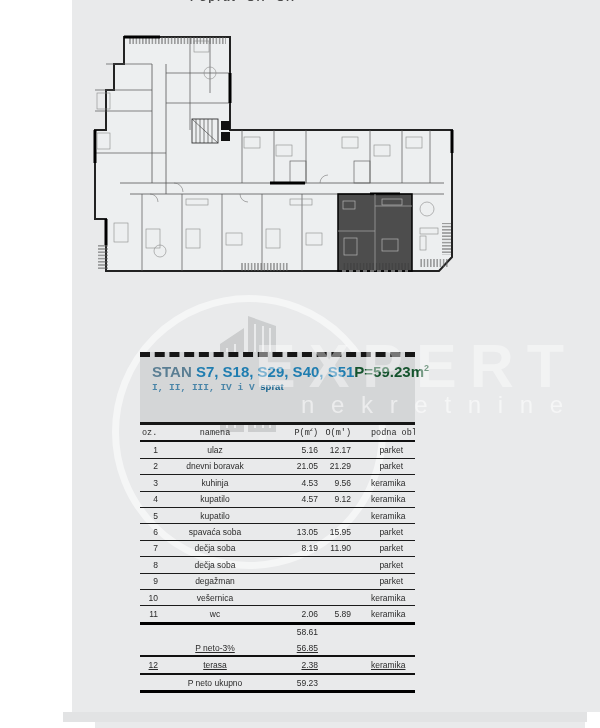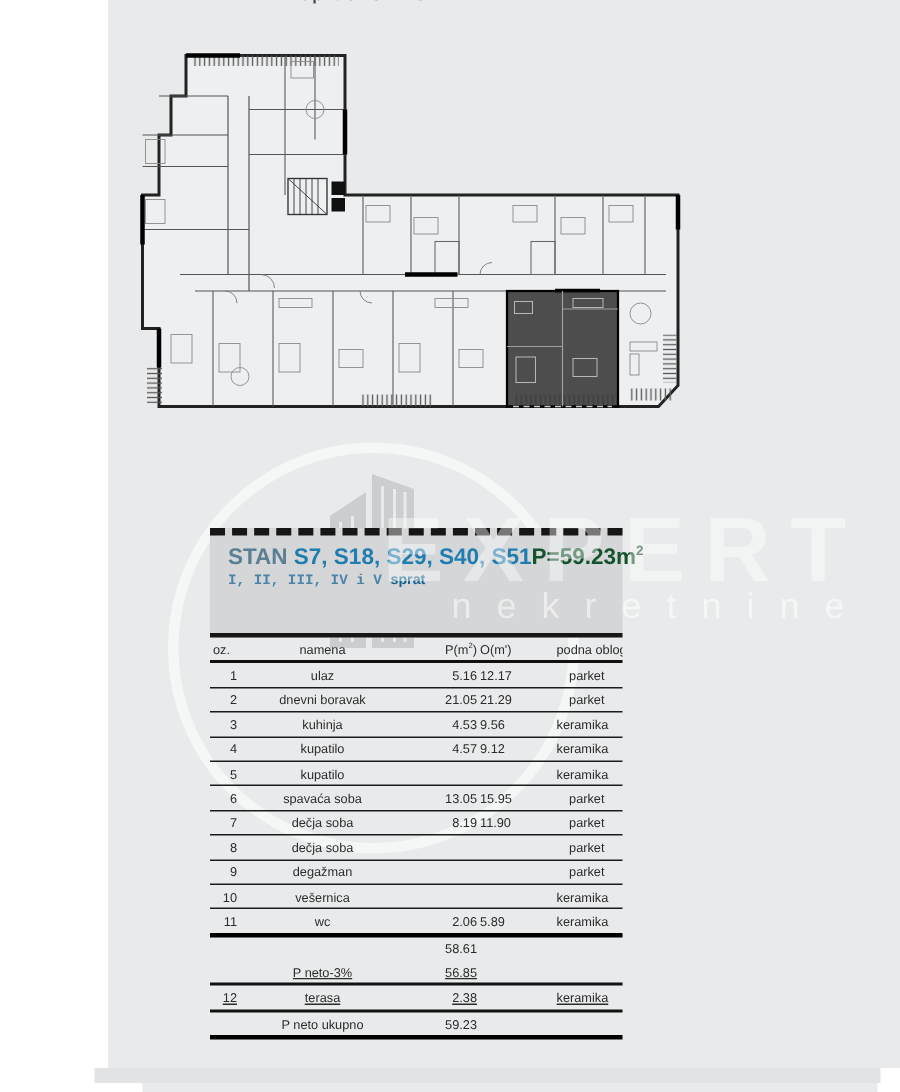--- a/index.html
+++ b/index.html
@@ -51,24 +51,24 @@
   .t-floors{color:#4a85a8;font-family:Liberation Mono, monospace;}
   .t-sprat{color:#16648f;margin-top:40px;}
   sup{font-size:60%;vertical-align:super;line-height:0;}
   .tbl{width:275px;color:#2b2b2b;}
   .tr{display:grid;grid-template-columns:18px 108px 54px 51px 44px;
     align-items:center;height:15.4px;font-size:8.5px;}
   .td{overflow:hidden;white-space:nowrap;}
   .c-oz{text-align:right;}
   .c-name{text-align:center;padding-left:6px;}
   .c-p{text-align:right;padding-right:2px;}
-  .c-o{padding-right:6px;}
+  .c-o{text-align:right;padding-right:20px;}
   .c-fl{text-align:right;padding-right:12px;}
   .thead .c-oz{text-align:left;padding-left:2px;}
-  .thead{border-bottom:2px solid #111;font-size:8.5px;}
+  .thead{border-bottom:2px solid #111;font-size:8.5px;font-family:Liberation Mono, monospace;}
   .b1{border-bottom:1.6px solid #1b1b1b;}
   .b2{border-bottom:2.2px solid #111;text-decoration:underline;}
   .b3{border-bottom:3.2px solid #000;}
   
   .gap-band{position:absolute;left:63px;top:712px;width:524px;height:10px;background:#e2e3e4;}
   .next-page{position:absolute;left:95px;top:722px;width:490px;height:6px;background:#e9eaeb;}
 </style>
 </head>
 <body>
 

